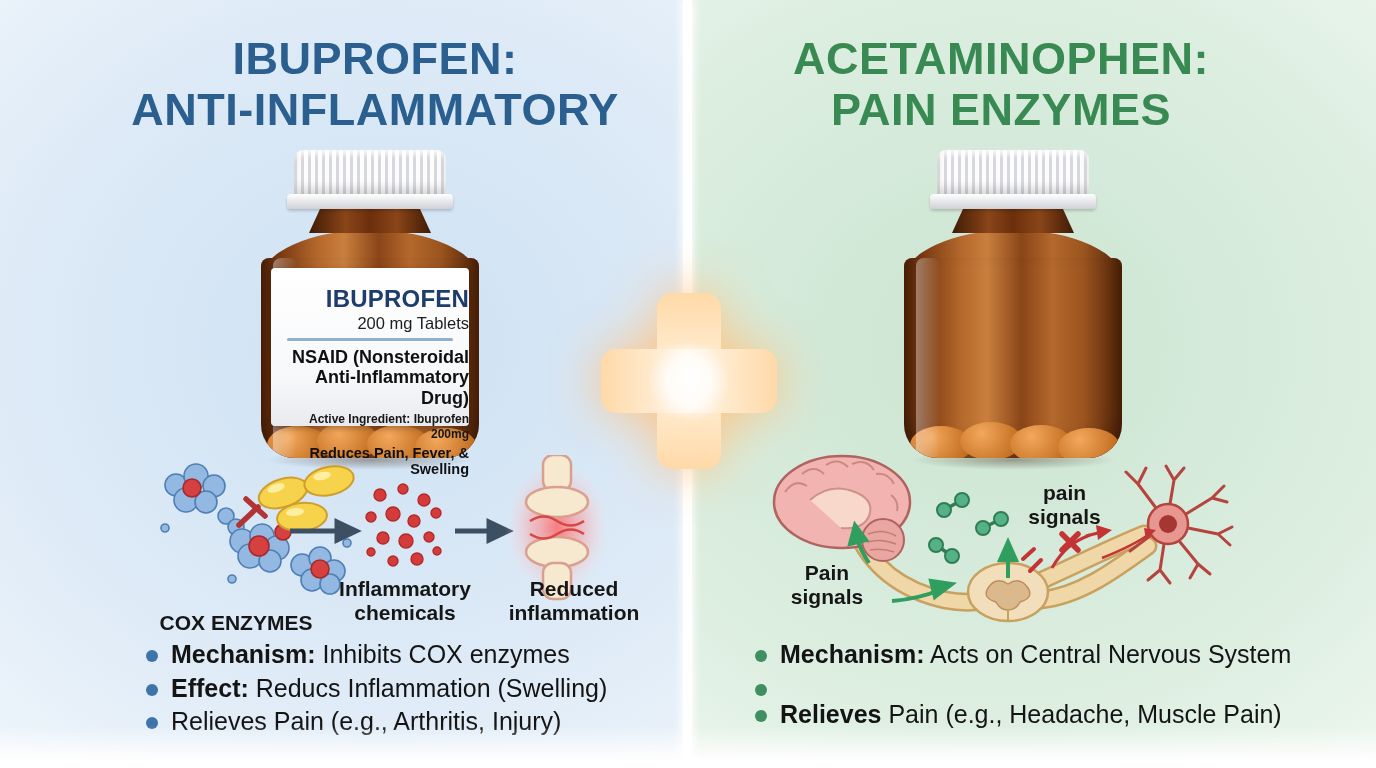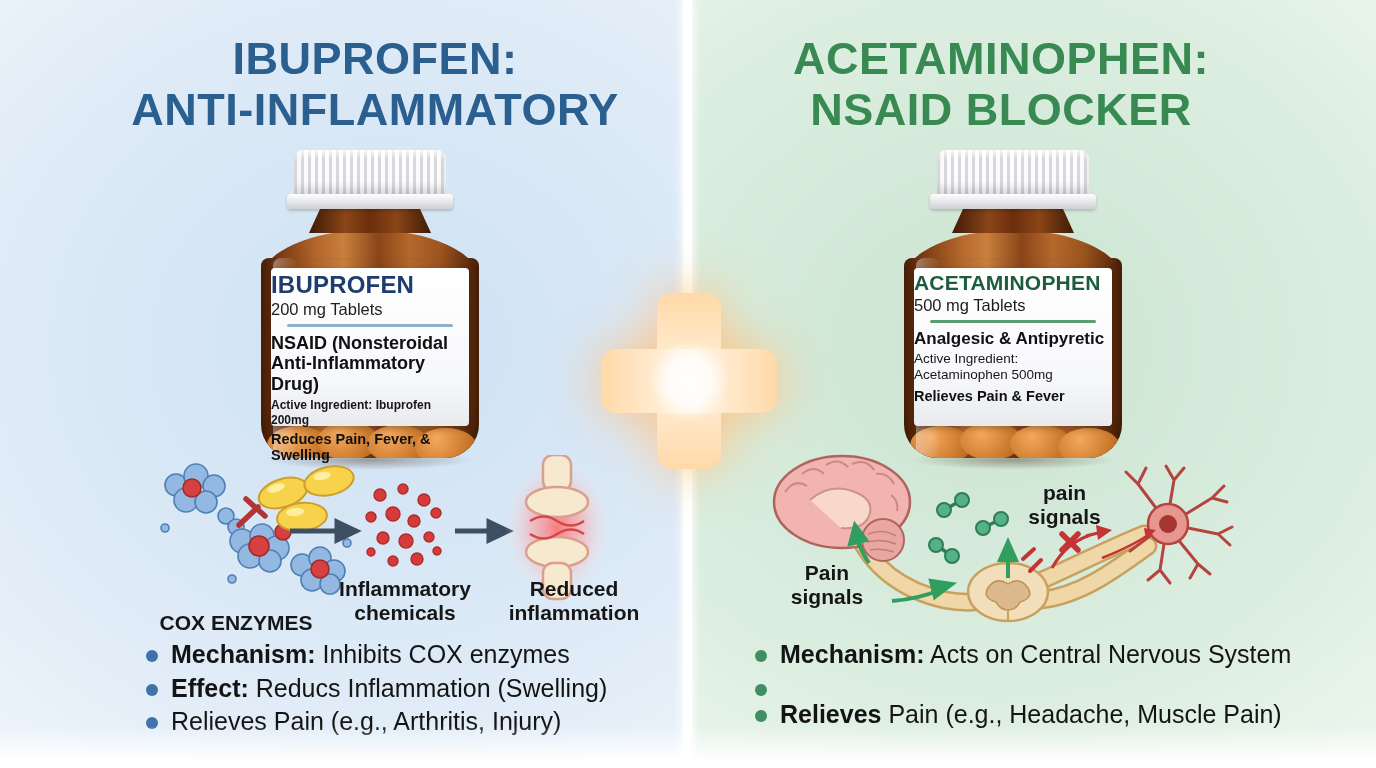--- a/index.html
+++ b/index.html
@@ -39,21 +39,21 @@
        background:linear-gradient(90deg,#4f2208 0%,#7a3a12 9%,#b4682c 26%,#c97f3e 38%,#8a4518 54%,#b4682c 68%,#9c551f 82%,#4f2208 100%);
        box-shadow:inset 0 -14px 18px rgba(40,15,0,.5);}
   .bbody::after{content:'';position:absolute;left:12px;top:0;width:24px;height:100%;
        background:linear-gradient(90deg,rgba(255,255,255,.38),rgba(255,255,255,0));border-radius:8px;}
   .tablet{position:absolute;width:62px;height:38px;border-radius:50%;
        background:radial-gradient(circle at 35% 30%,#f3a85c,#c26d20 78%);}
   .bottle-shadow{position:absolute;left:6px;top:300px;width:208px;height:20px;border-radius:50%;
        background:radial-gradient(rgba(55,35,15,.38),rgba(55,35,15,0) 70%);}
   .blabel{position:absolute;left:11px;top:118px;width:198px;height:158px;border-radius:4px;
        background:linear-gradient(180deg,#ffffff 0%,#f7f8fa 70%,#e9eaee 100%);
-       box-shadow:0 2px 6px rgba(0,0,0,.28);text-align:left;padding-top:3px;box-sizing:border-box;}
+       box-shadow:0 2px 6px rgba(0,0,0,.28);text-align:right;padding-top:17px;box-sizing:border-box;}
   .lbl-name{font-weight:bold;letter-spacing:.2px;}
   .label-blue .lbl-name{font-size:24px;color:#1e3c6e;}
   .label-green .lbl-name{font-size:21px;color:#1d5c3c;}
   .lbl-dose{font-size:16.5px;color:#1d1d1f;margin-top:1px;}
   .lbl-hr{height:2.5px;margin:5px 16px 6px;border-radius:2px;}
   .label-blue .lbl-hr{background:#8fb0cf;}
   .label-green .lbl-hr{background:#5c9c72;}
   .lbl-class{font-weight:bold;color:#101012;line-height:1.16;}
   .label-blue .lbl-class{font-size:18px;}
   .label-green .lbl-class{font-size:17px;}
@@ -97,21 +97,21 @@
   <div class="half half-left"></div>
   <div class="half half-right"></div>
   <div class="divider"></div>
 
   <div class="title title-left">
     <div>IBUPROFEN:</div>
     <div>ANTI-INFLAMMATORY</div>
   </div>
   <div class="title title-right">
     <div>ACETAMINOPHEN:</div>
-    <div>NSAID BLOCKER</div>
+    <div>PAIN ENZYMES</div>
   </div>
 
   <div class="bottle bottle-left">
     <div class="bottle-shadow"></div>
     <div class="shoulder"></div>
     <div class="bbody">
       <div class="tablet" style="left:6px;bottom:-6px;"></div>
       <div class="tablet" style="left:56px;bottom:-2px;"></div>
       <div class="tablet" style="left:106px;bottom:-5px;"></div>
       <div class="tablet" style="left:154px;bottom:-8px;"></div>
@@ -140,34 +140,20 @@
     <div class="shoulder"></div>
     <div class="bbody">
       <div class="tablet" style="left:6px;bottom:-6px;"></div>
       <div class="tablet" style="left:56px;bottom:-2px;"></div>
       <div class="tablet" style="left:106px;bottom:-5px;"></div>
       <div class="tablet" style="left:154px;bottom:-8px;"></div>
     </div>
     <div class="neck"></div>
     <div class="cap"></div>
     <div class="cap-lip"></div>
-    <div class="blabel label-green">
-      <div class="lbl-name">ACETAMINOPHEN</div>
-      <div class="lbl-dose">500 mg Tablets</div>
-      <div class="lbl-hr"></div>
-      <div class="lbl-class">
-        <div>Analgesic &amp; Antipyretic</div>
-        <div></div>
-      </div>
-      <div class="lbl-active">
-        <div>Active Ingredient:</div>
-        <div>Acetaminophen 500mg</div>
-      </div>
-      <div class="lbl-benefit">Relieves Pain &amp; Fever</div>
-    </div>
   </div>
 
   <div class="plus-wrap">
     <div class="plus-v"></div>
     <div class="plus-h"></div>
     <div class="plus-core"></div>
   </div>
 
   <svg class="mech mech-left" width="480" height="170" viewBox="0 0 480 170">
     <defs>

